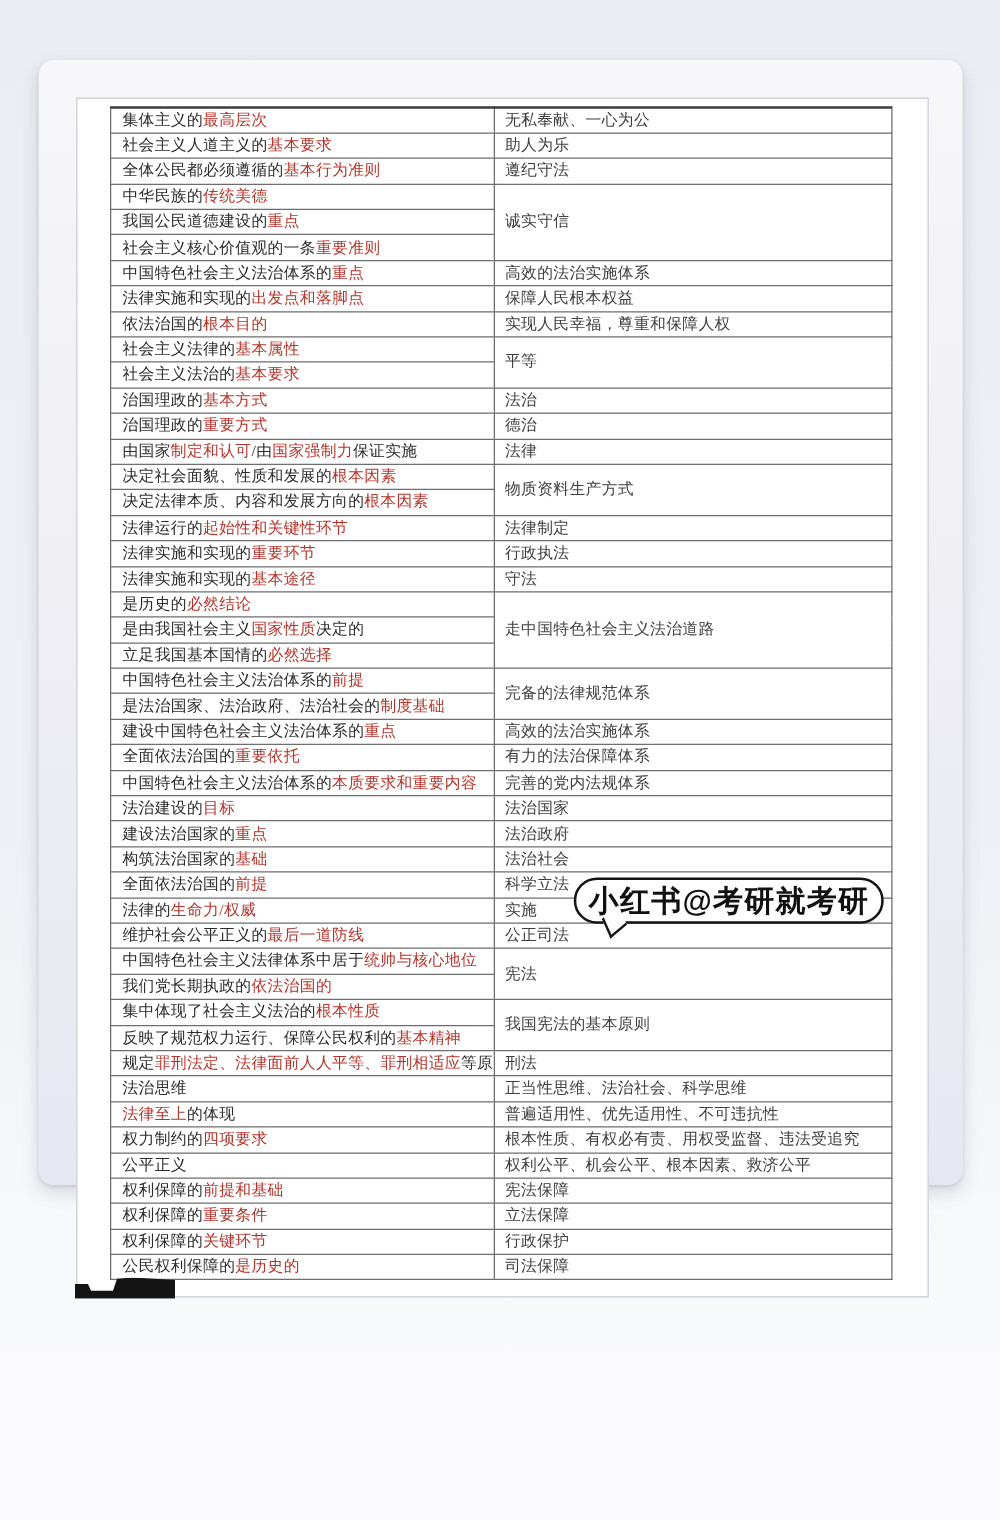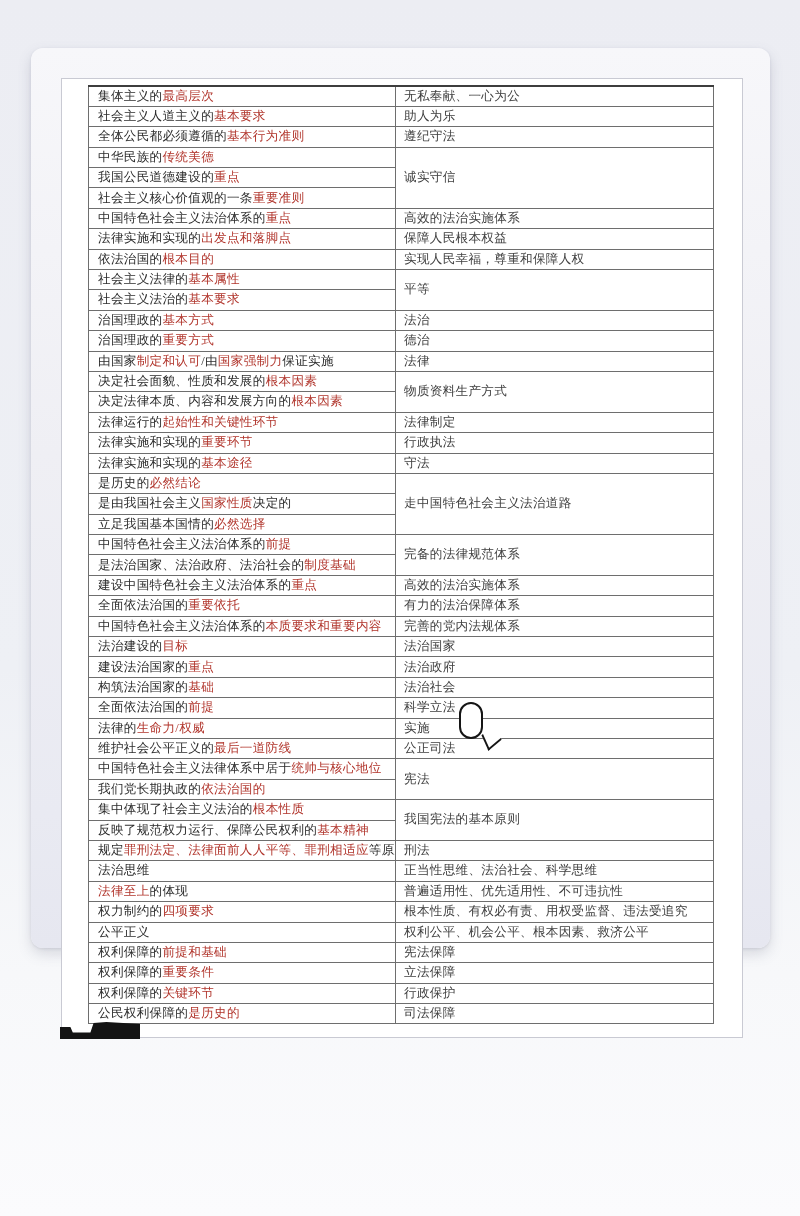--- a/index.html
+++ b/index.html
@@ -243,14 +243,15 @@
             <td class="q"><span>公民权利保障的</span><span class="red">是历史的</span></td>
             <td class="a" rowspan="1">司法保障</td>
           </tr>
         </tbody>
     </table>
     <div class="page-badge"></div>
   </div>
 </div>
 
 <div class="watermark">
+  <span class="wm-text">小红书@考研就考研</span>
   <div class="wm-tail"></div>
 </div>
 
 </body></html>

